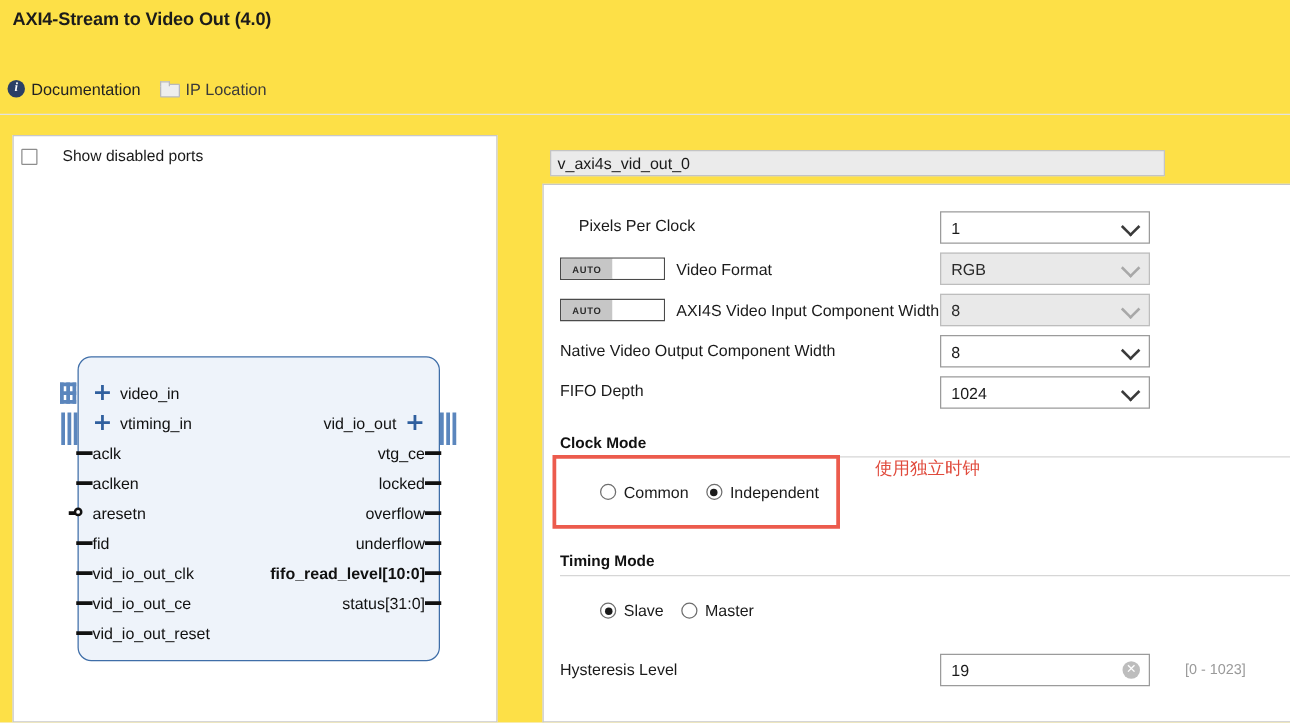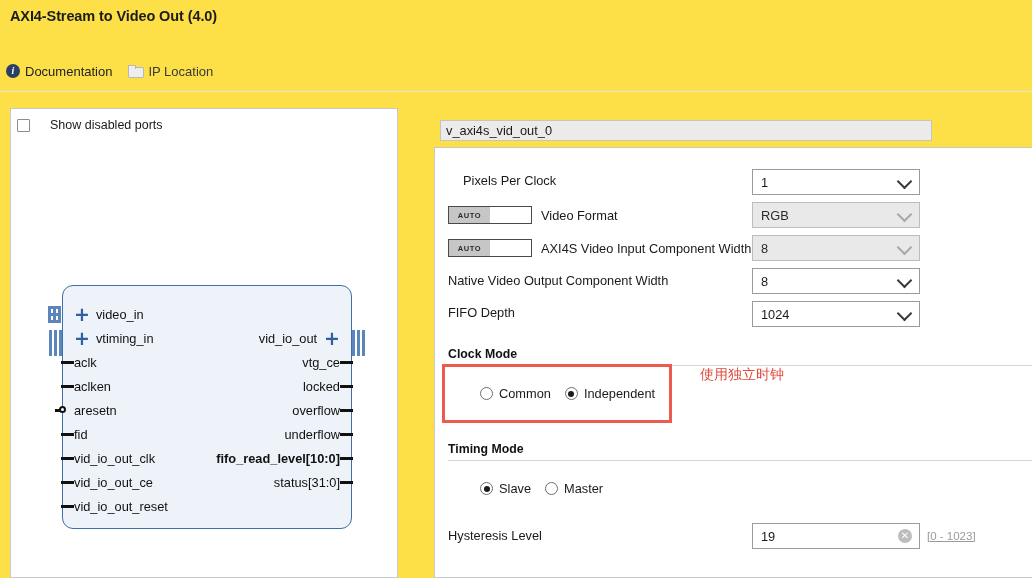--- a/index.html
+++ b/index.html
@@ -374,19 +374,19 @@
       </span>
     </div>
 
     <div class="row" style="left:13px; top:380px;">
       <span class="row-label">Hysteresis Level</span>
     </div>
     <div class="text-input" style="left:317px; top:375px;">
       <span>19</span>
       <span class="clear-btn">✕</span>
     </div>
-    <div class="range-hint" style="left:492px; top:382px;text-decoration:underline;">[0 - 1023]</div>
+    <div class="range-hint" style="left:513px; top:382px;">[0 - 1023]</div>
   </div>
 
   <div class="redbox"></div>
   <div class="red-note">使用独立时钟</div>
 
 </div>
 
 </body></html>

